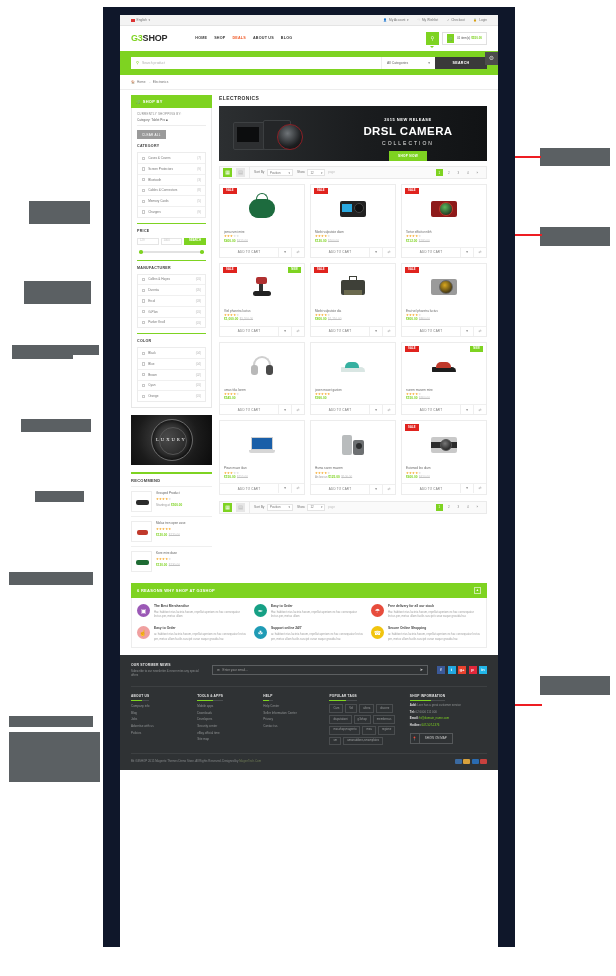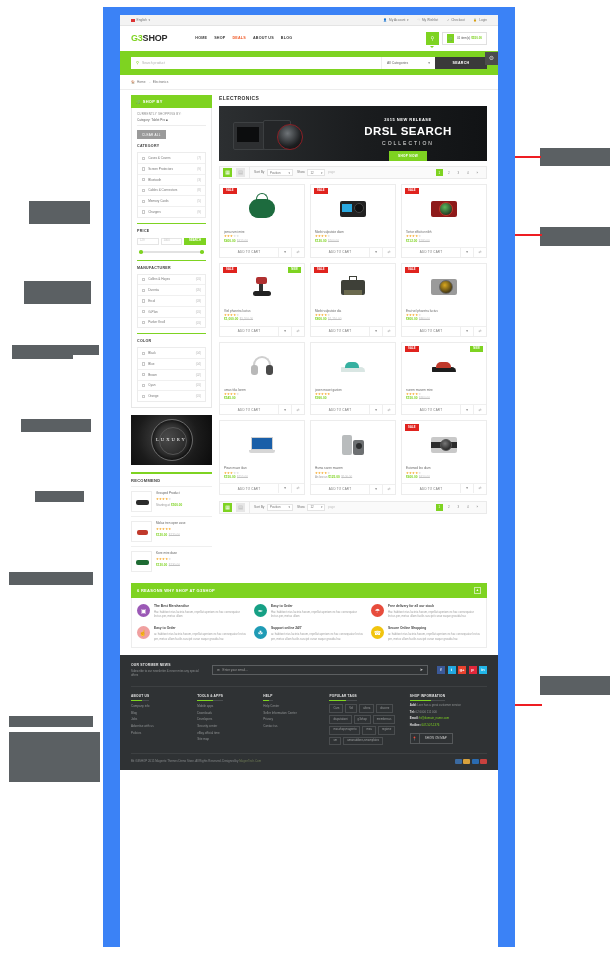--- a/index.html
+++ b/index.html
@@ -7,21 +7,21 @@
   body { position:relative; overflow:hidden; }
 
   
   .annot-box { position:absolute; background:#5b6063; }
   .annot-line { position:absolute; background:#ee1d23; }
   .annot-dot { position:absolute; width:7px; height:7px; border-radius:50%; background:#ee1d23; }
 
   
   #page-frame {
     position:absolute; left:103px; top:7px; width:412px; height:940px;
-    background:#3b82f6; overflow:hidden;
+    background:#0f172a; overflow:hidden;
   }
   #page {
     position:absolute; left:17px; top:8px; width:378px; height:946px;
     background:#fff; overflow:hidden;
     font-size:3.1px; line-height:1.35; color:#555;
   }
 
   
   .topbar { height:11px; background:#f3f3f3; border-bottom:1px solid #e4e4e4;
             display:flex; align-items:center; padding:0 11px; font-size:3.2px; color:#777; }
@@ -505,21 +505,21 @@
 
       <div class="hero">
         <div class="cam">
           <div class="body"></div>
               <div class="scr"></div>
               <div class="body2"></div>
               <div class="lens"></div>
         </div>
         <div class="txt">
           <div class="t1">2015 NEW RELEASE</div>
-          <div class="t2">DRSL SEARCH</div>
+          <div class="t2">DRSL CAMERA</div>
           <div class="t3">COLLECTION</div>
           <div class="btn">SHOP NOW</div>
         </div>
       </div>
 
       <div class="toolbar">
         <div class="vmode on">▦</div>
         <div class="vmode off">▤</div>
         <div class="tb-sep"></div>
         <div class="tb-grp">

